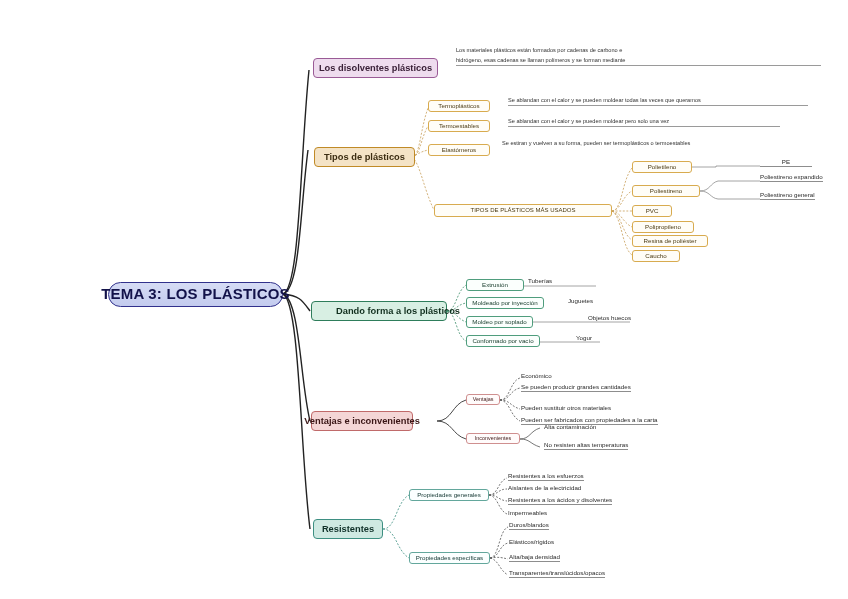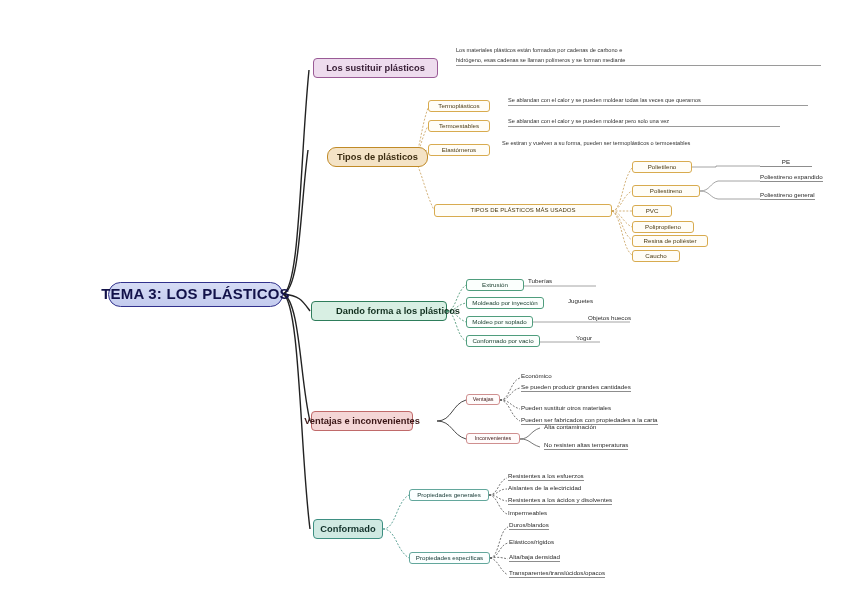--- a/index.html
+++ b/index.html
@@ -166,26 +166,26 @@
       <path d="M490,558 C499,557 499,557 508,559"></path>
       <path d="M490,558 C499,560 499,570 508,575"></path>
     </g>
   </svg>
 
   <div class="node root" style="left:108px;top:282px;width:175px;height:25px;">
     <span>TEMA 3: LOS PLÁSTICOS</span>
   </div>
 
   <div class="node l1 c-violet" style="left:313px;top:58px;width:125px;height:20px;">
-    <span>Los sustituir plásticos</span>
+    <span>Los disolventes plásticos</span>
   </div>
   <div class="desc" style="left:456px;top:46px;">Los materiales plásticos están formados por cadenas de carbono e</div>
   <div class="desc ul" style="left:456px;top:56px;width:365px;">hidrógeno, esas cadenas se llaman polímeros y se forman mediante</div>
 
-  <div class="node l1 c-tan" style="left:327px;top:147px;width:101px;height:20px;border-radius:9px;">
+  <div class="node l1 c-tan" style="left:314px;top:147px;width:101px;height:20px;">
     <span>Tipos de plásticos</span>
   </div>
 
   <div class="node l2 b-tan" style="left:428px;top:100px;width:62px;height:12px;">
     <span>Termoplásticos</span>
   </div>
   <div class="desc ul" style="left:508px;top:96px;width:300px;">Se ablandan con el calor y se pueden moldear todas las veces que queramos</div>
 
   <div class="node l2 b-tan" style="left:428px;top:120px;width:62px;height:12px;">
     <span>Termoestables</span>
@@ -261,21 +261,21 @@
   <div class="leaf" style="left:521px;top:404px;">Pueden sustituir otros materiales</div>
   <div class="leaf ul" style="left:521px;top:416px;">Pueden ser fabricados con propiedades a la carta</div>
 
   <div class="node l2 b-salmon" style="left:466px;top:433px;width:54px;height:11px;font-size:5.4px;">
     <span>Inconvenientes</span>
   </div>
   <div class="leaf" style="left:544px;top:423px;">Alta contaminación</div>
   <div class="leaf ul" style="left:544px;top:441px;">No resisten altas temperaturas</div>
 
   <div class="node l1 c-mint" style="left:313px;top:519px;width:70px;height:20px;">
-    <span>Conformado</span>
+    <span>Resistentes</span>
   </div>
 
   <div class="node l2 b-mint" style="left:409px;top:489px;width:80px;height:12px;">
     <span>Propiedades generales</span>
   </div>
   <div class="leaf ul" style="left:508px;top:472px;">Resistentes a los esfuerzos</div>
   <div class="leaf" style="left:508px;top:484px;">Aislantes de la electricidad</div>
   <div class="leaf ul" style="left:508px;top:496px;">Resistentes a los ácidos y disolventes</div>
   <div class="leaf" style="left:508px;top:509px;">Impermeables</div>
 

